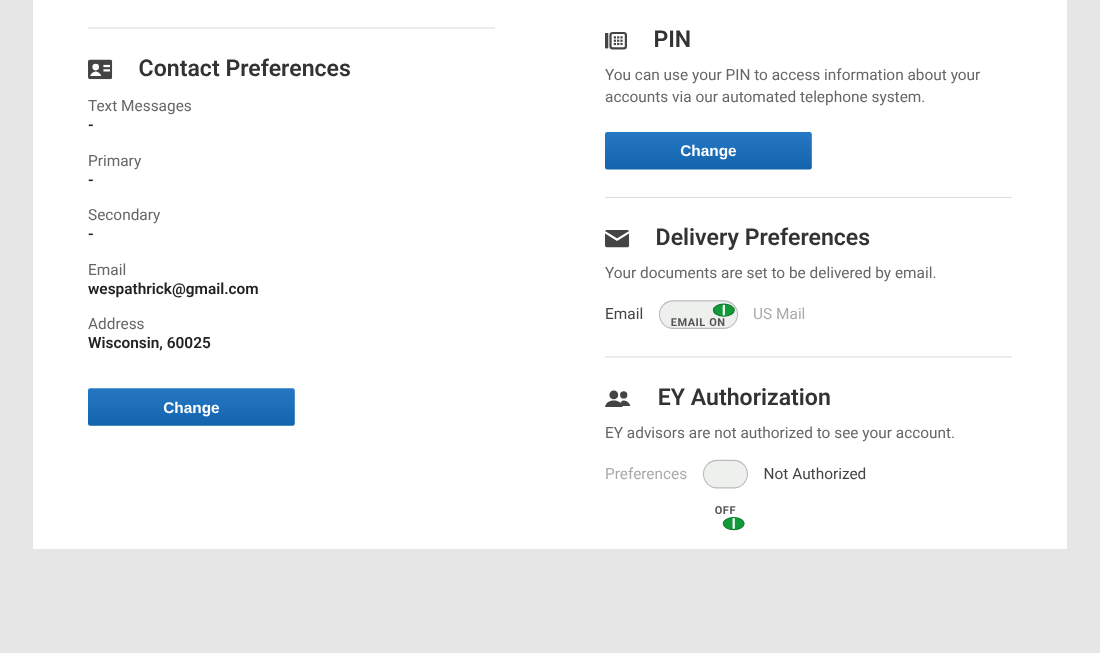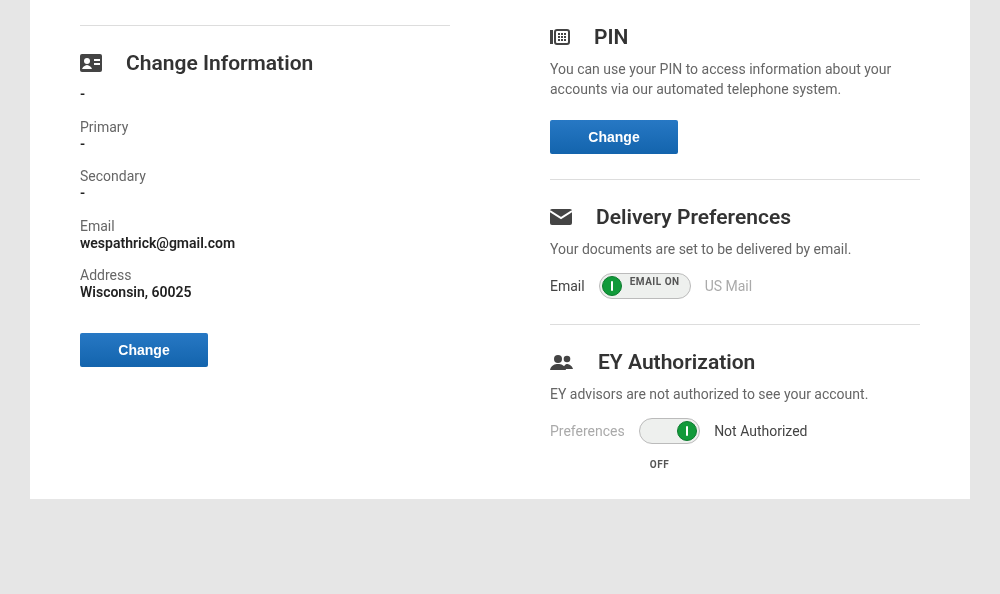--- a/index.html
+++ b/index.html
@@ -49,46 +49,47 @@
   .btn {
     display: inline-block;
     background: #1768b2;
     background: linear-gradient(#2778c4, #1364ad);
     color: #fff;
     font-weight: 600;
     font-size: 14px;
     border: none;
     border-radius: 2px;
     padding: 9px 0;
-    width: 128px;
+    width: 188px;
     text-align: center;
     cursor: pointer;
     margin-top: 6px;
   }
   .toggle-row {
     display: flex;
     align-items: center;
     gap: 14px;
     font-size: 14px;
   }
   .opt-active { color: #444; }
   .opt-inactive { color: #aaa; }
   .toggle {
     display: inline-flex;
-    align-items: flex-start;
+    align-items: flex-end;
     border: 1px solid #bbb;
     border-radius: 14px;
     height: 26px;
     padding: 2px;
     background: #eef0ee;
     cursor: pointer;
     font-size: 10px;
     font-weight: 700;
     letter-spacing: .5px;
     color: #555;
+    flex-direction: column;
   }
   .toggle .knob {
     width: 20px; height: 20px;
     border-radius: 50%;
     background: #119a3a;
     border: 1px solid #0c7b2e;
     display: inline-flex;
     align-items: center;
     justify-content: center;
   }
@@ -119,23 +120,24 @@
       <div class="section-heading">
         <span class="icon">
           <svg width="22" height="18" viewBox="0 0 22 18">
               <rect x="0" y="0" width="22" height="18" rx="2" fill="#444"></rect>
               <circle cx="7" cy="7" r="3" fill="#fff"></circle>
               <path d="M2 15c1-3 4-4 5-4s4 1 5 4z" fill="#fff"></path>
               <rect x="14" y="5" width="6" height="2" fill="#fff"></rect>
               <rect x="14" y="9" width="6" height="2" fill="#fff"></rect>
             </svg>
         </span>
-        <span>Change Information</span>
-      </div>
-
+        <span>Contact Preferences</span>
+      </div>
+
+      <div class="field-label">Text Messages</div>
       <div class="field-value">-</div>
 
       <div class="field-label">Primary</div>
       <div class="field-value">-</div>
 
       <div class="field-label">Secondary</div>
       <div class="field-value">-</div>
 
       <div class="field-label">Email</div>
       <div class="field-value">wespathrick@gmail.com</div>

